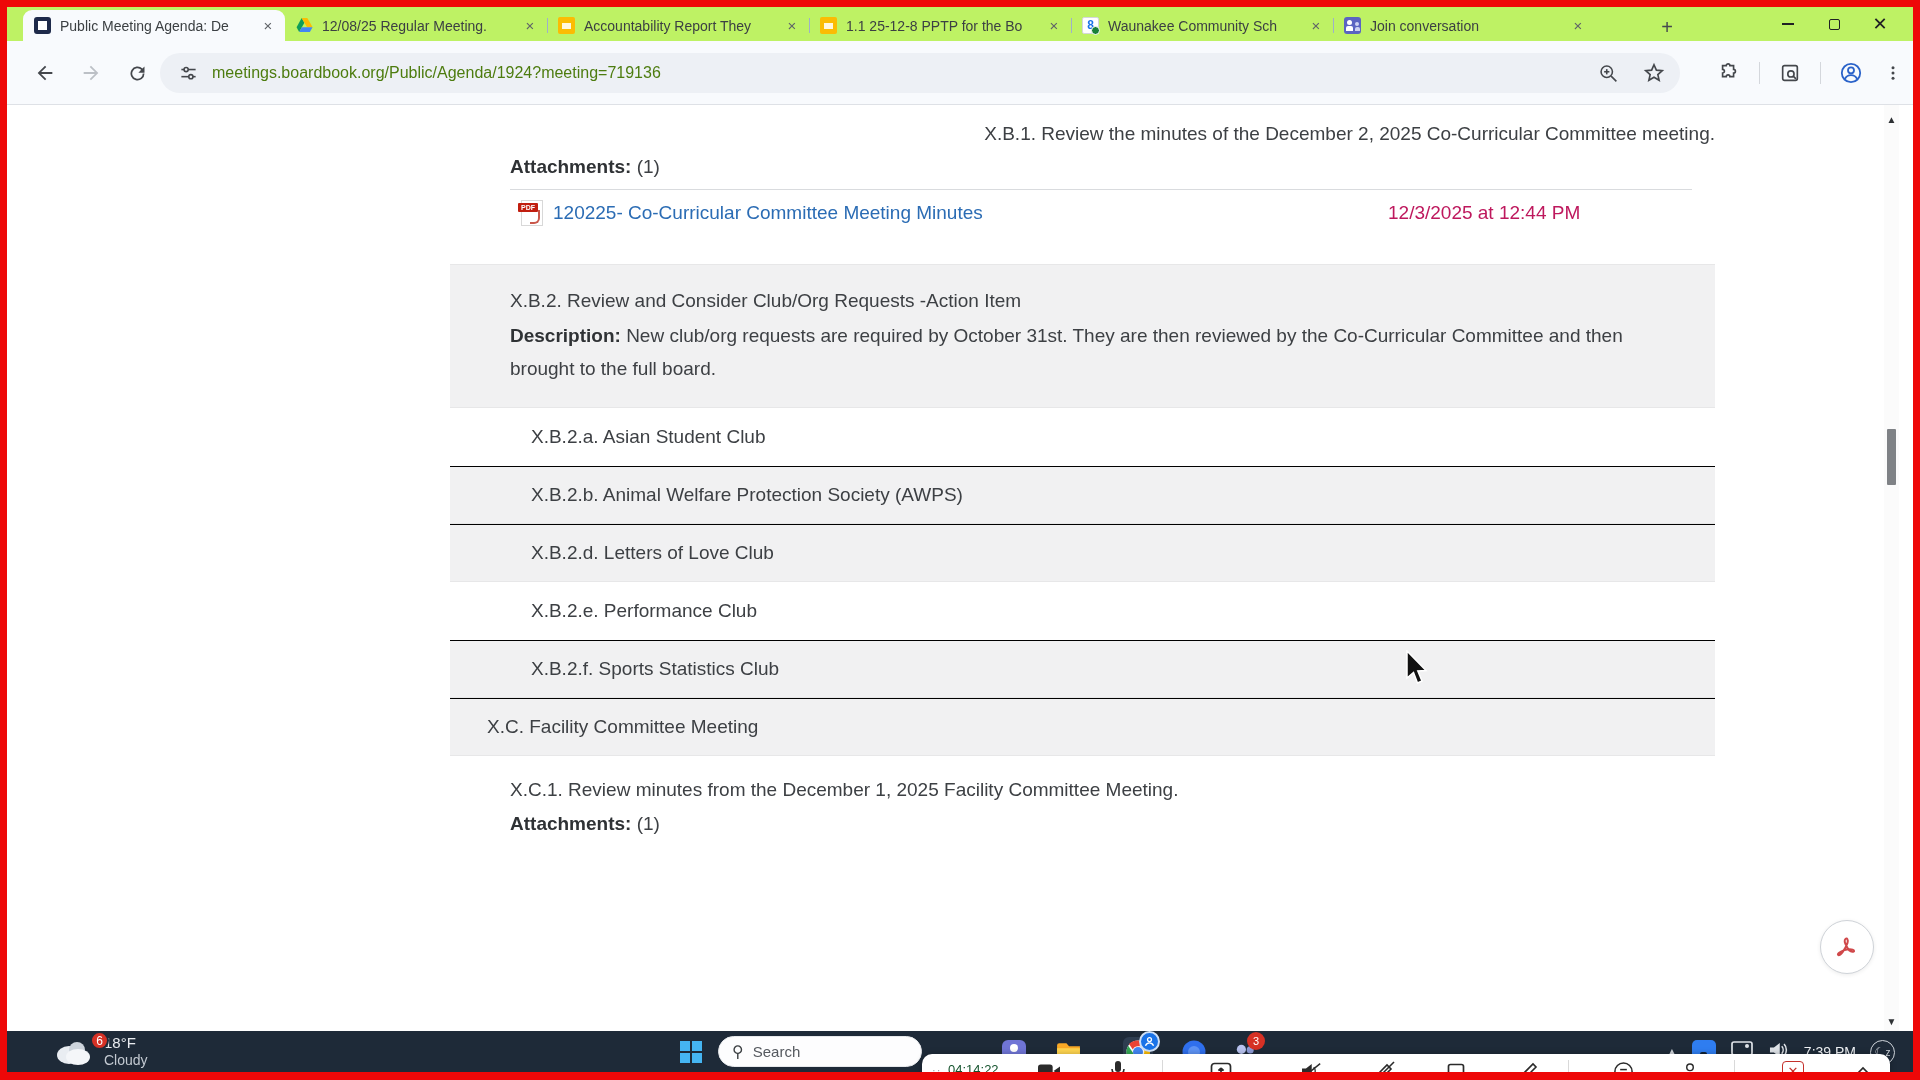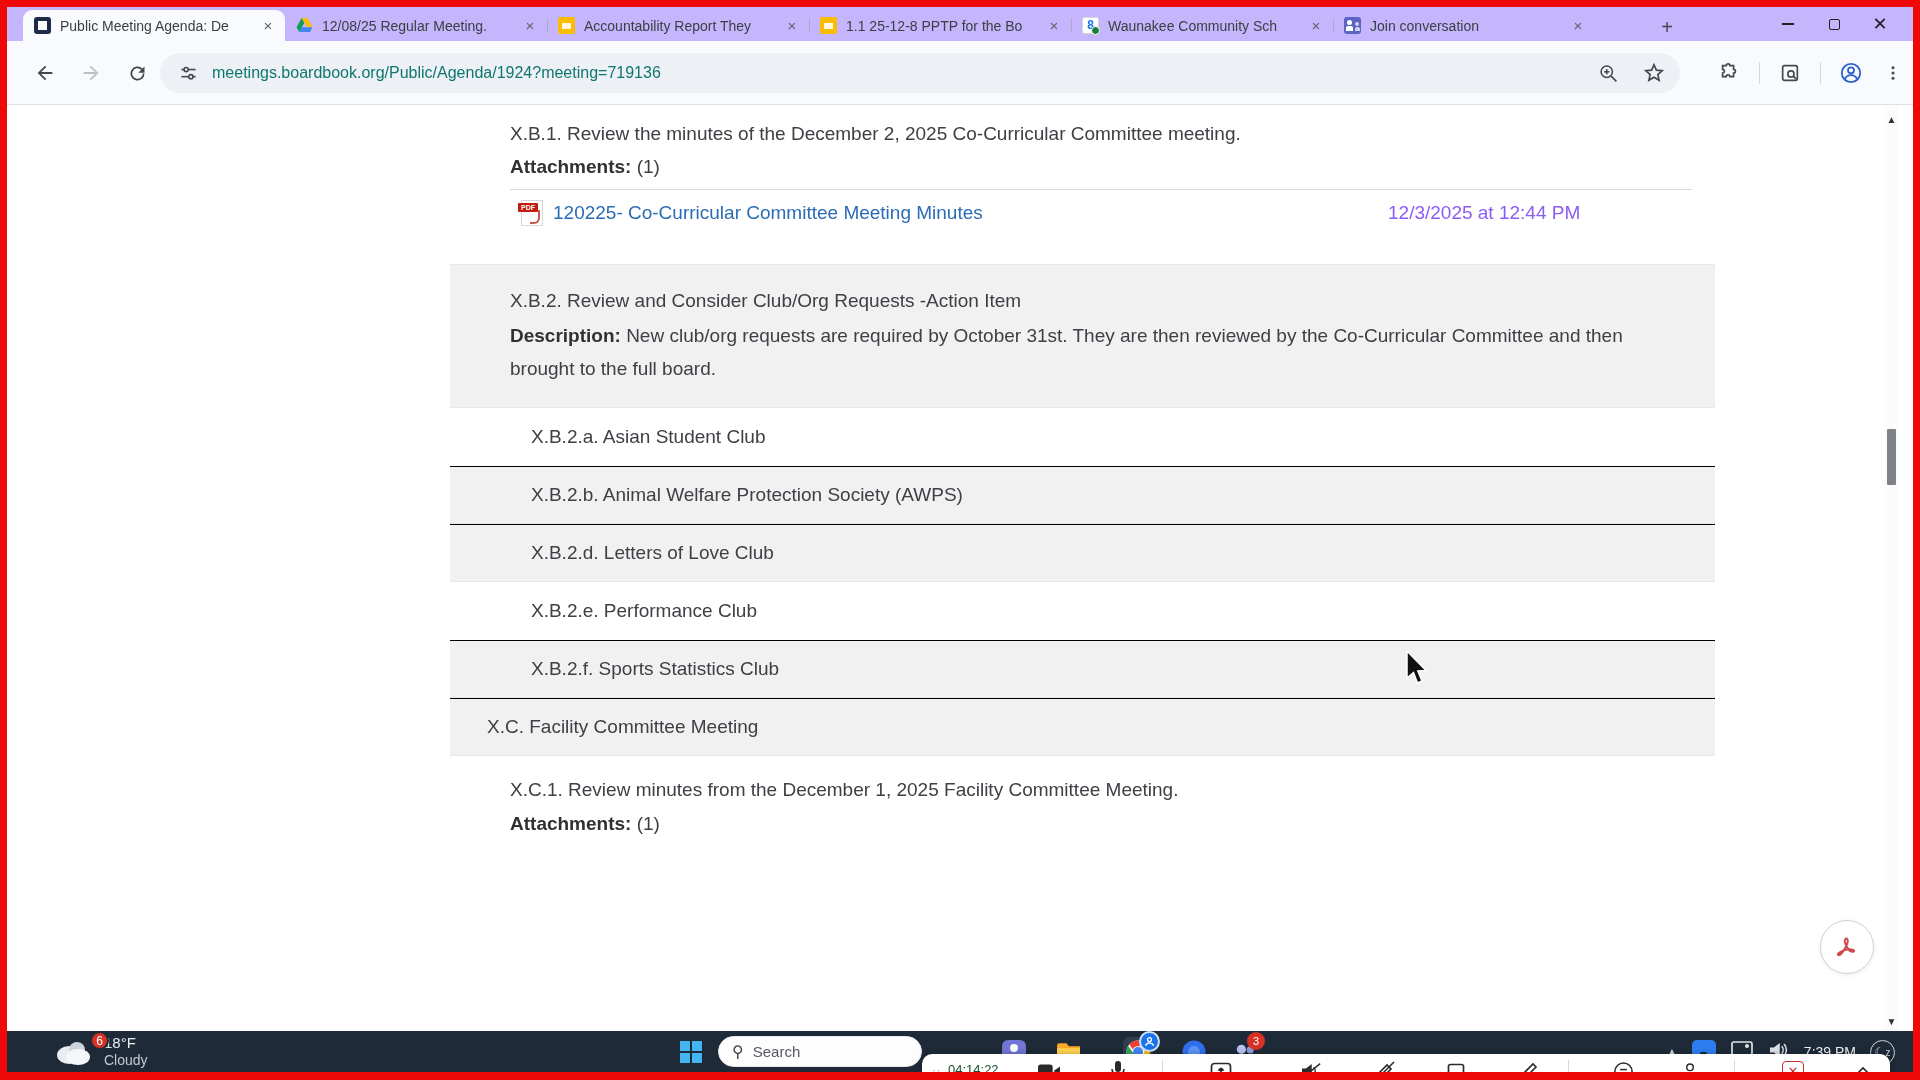--- a/index.html
+++ b/index.html
@@ -5,21 +5,21 @@
   * { margin:0; padding:0; box-sizing:border-box; }
   html,body { width:1920px; height:1080px; overflow:hidden; background:#fff;
     font-family:"Liberation Sans","DejaVu Sans",sans-serif; }
   .screen { position:absolute; inset:0; width:1920px; height:1080px; background:#fff; }
 
   
   .red-border { position:absolute; inset:0; border:7px solid #ee0808; border-bottom-width:8px;
     z-index:100; pointer-events:none; }
 
   
-  .tabstrip { position:absolute; left:7px; right:7px; top:7px; height:34px; background:#c4b5fd; }
+  .tabstrip { position:absolute; left:7px; right:7px; top:7px; height:34px; background:#bef264; }
   .tab { position:absolute; top:3px; height:31px; width:262px; display:flex; align-items:center;
     padding:0 8px 0 11px; font-size:14px; color:#3c4043; }
   .tab.active { background:#f8fafd; border-radius:9px 9px 0 0; z-index:2; }
   .tab .sep { position:absolute; left:0; top:8px; bottom:8px; width:1px; background:#9fb0c9; }
   .tab-title { flex:1; white-space:nowrap; overflow:hidden; margin-left:9px; }
   .tab-close { width:18px; height:18px; border-radius:50%; display:flex; align-items:center;
     justify-content:center; font-size:15px; color:#5f6368; flex:none; }
   .favicon { width:17px; height:17px; flex:none; position:relative; }
   .fav-boardbook { border:4px solid #1e2a4a; border-radius:3px; background:#fff; }
   .fav-slides { background:#fbbc04; border-radius:2px; }
@@ -47,45 +47,45 @@
   .glyph-restore { width:11px; height:11px; border:1.5px solid #202124; border-radius:2px; display:block; }
   .glyph-close { font-size:18px; line-height:1; }
 
   
   .toolbar { position:absolute; left:7px; right:7px; top:41px; height:64px; background:#f8fafd;
     border-bottom:1px solid #dee1e6; }
   .nav-btn { position:absolute; top:16px; width:32px; height:32px; display:flex; align-items:center;
     justify-content:center; border-radius:50%; font-size:22px; color:#44474c; }
   .omnibox { position:absolute; left:153px; top:12px; width:1520px; height:40px; background:#edf0f5;
     border-radius:20px; display:flex; align-items:center; }
-  .url-text { font-size:16px; color:#0f766e; margin-left:12px; white-space:nowrap; }
+  .url-text { font-size:16px; color:#4d7c0f; margin-left:12px; white-space:nowrap; }
   .omni-right { position:absolute; right:14px; top:0; height:40px; display:flex; align-items:center; gap:22px; }
   .tb-icon { width:24px; height:24px; display:flex; align-items:center; justify-content:center; }
   .toolbar-right { position:absolute; right:8px; top:14px; height:36px; display:flex;
     align-items:center; gap:18px; }
   .vdiv { width:1px; height:22px; background:#d4d7dc; }
 
   
   .content { position:absolute; left:7px; top:105px; width:1892px; height:927px; background:#fff;
     overflow:hidden; }
   .doc { position:absolute; left:443px; top:0; width:1265px; font-size:19px; color:#3d4044; }
   .sec1 { padding:14px 0 0 60px; }
-  .line-xb1 { line-height:30px; }
+  .line-xb1 { line-height:30px;text-align:right; }
   .line-attach { line-height:36px; }
   .bold { font-weight:bold; color:#2f3235; }
   .hr { height:1px; background:#d9dbde; width:1182px; margin-top:4px; }
   .attach-row { position:relative; height:46px; display:flex; align-items:center; padding-left:11px; }
   .pdf-icon { width:22px; height:26px; position:relative; background:#fff; border:1px solid #d8d8d8;
     flex:none; }
   .pdf-icon::before { content:"PDF"; position:absolute; left:-4px; top:2px; background:#c11e0f;
     color:#fff; font-size:7px; font-weight:bold; padding:1px 3px; border-radius:1px; }
   .pdf-icon::after { content:""; position:absolute; right:2px; bottom:1px; width:8px; height:12px;
     border-right:2px solid #c9574a; border-bottom:2px solid #c9574a; border-radius:0 0 6px 0; }
   .attach-link { color:#2b6cb4; margin-left:10px; }
-  .attach-time { position:absolute; left:878px; color:#8b5cf6; }
+  .attach-time { position:absolute; left:878px; color:#be185d; }
   .block-xb2 { margin-top:28px; background:#f1f1f2; border-top:1px solid #e7e7e8;
     border-bottom:1px solid #e7e7e8; padding:20px 40px 22px 60px; }
   .block-xb2 .title { line-height:32px; }
   .block-xb2 .desc { line-height:33px; margin-top:2px; }
   .row { height:58px; display:flex; align-items:center; padding-left:81px; }
   .row.shaded { background:#f1f1f2; border-top:1px solid #000000; border-bottom:1px solid #e7e7e8; }
   .row.level1 { padding-left:37px; }
   .sec2 { padding:18px 0 0 60px; }
   .line-xc1 { line-height:32px; }
 

